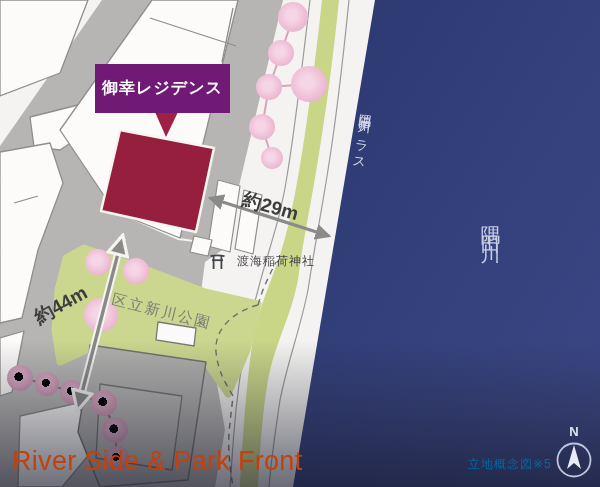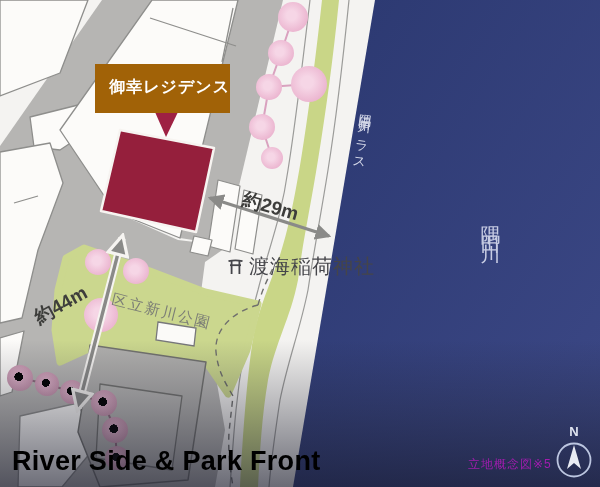--- a/index.html
+++ b/index.html
@@ -1,42 +1,42 @@
 <!DOCTYPE html>
 <html><head>
 <meta charset="utf-8">
 <style>
   html,body{margin:0;padding:0;background:#222;}
   .stage{position:relative;width:600px;height:487px;overflow:hidden;
          font-family:"Liberation Sans","DejaVu Sans",sans-serif;background:#f4f3f1;}
   .stage svg.map{position:absolute;left:0;top:0;}
   .abs{position:absolute;white-space:nowrap;}
   
-  .label-box{left:95px;top:64px;width:135px;height:49px;background:#a16207;
-             display:flex;flex-direction:column;align-items:flex-end;justify-content:center;
+  .label-box{left:95px;top:64px;width:135px;height:49px;background:#701a75;
+             display:flex;flex-direction:column;align-items:center;justify-content:center;
              color:#fff;font-weight:bold;font-size:16px;line-height:1.38;letter-spacing:1px;
-             text-align:center;font-family:Liberation Mono, monospace;}
+             text-align:center;}
   
   .dist{font-size:19px;font-weight:bold;color:#3d3d3b;}
   .d29{left:243px;top:186px;transform:rotate(16deg);transform-origin:left center;}
   .d44{left:36px;top:306px;transform:rotate(-29deg);transform-origin:left center;}
   
-  .shrine{left:228px;top:253px;display:flex;align-items:center;gap:6px;
-          font-size:20px;color:#45454a;letter-spacing:1px;}
+  .shrine{left:210px;top:253px;display:flex;align-items:center;gap:12px;
+          font-size:12px;color:#45454a;letter-spacing:1px;}
   
   .park-label{left:112px;top:290px;font-size:15px;color:#7b7d76;letter-spacing:2px;
               transform:rotate(14deg);transform-origin:left center;}
   
   .vtxt{writing-mode:vertical-rl;text-orientation:upright;}
   .terrace-label{left:358px;top:104px;font-size:13px;color:#d6daea;letter-spacing:3px;
                  transform:rotate(8deg);transform-origin:center top;}
   .river-label{left:478px;top:210px;font-size:20px;color:#c7cce3;letter-spacing:9px;}
   
-  .headline{left:12px;top:446px;font-size:27px;font-weight:bold;color:#000000;letter-spacing:.3px;}
-  .caption{left:468px;top:456px;font-size:12px;color:#a21caf;letter-spacing:1px;}
+  .headline{left:12px;top:446px;font-size:27px;font-weight:normal;color:#c2410c;letter-spacing:.3px;}
+  .caption{left:468px;top:456px;font-size:12px;color:#0369a1;letter-spacing:1px;}
   
   .compass{left:553px;top:424px;width:42px;text-align:center;color:#dfe4f0;}
   .compass .n{font-size:13px;font-weight:bold;display:block;margin-bottom:1px;}
 </style>
 </head>
 <body>
 
 <div class="stage">
 
 <svg class="map" width="600" height="487" viewBox="0 0 600 487">

